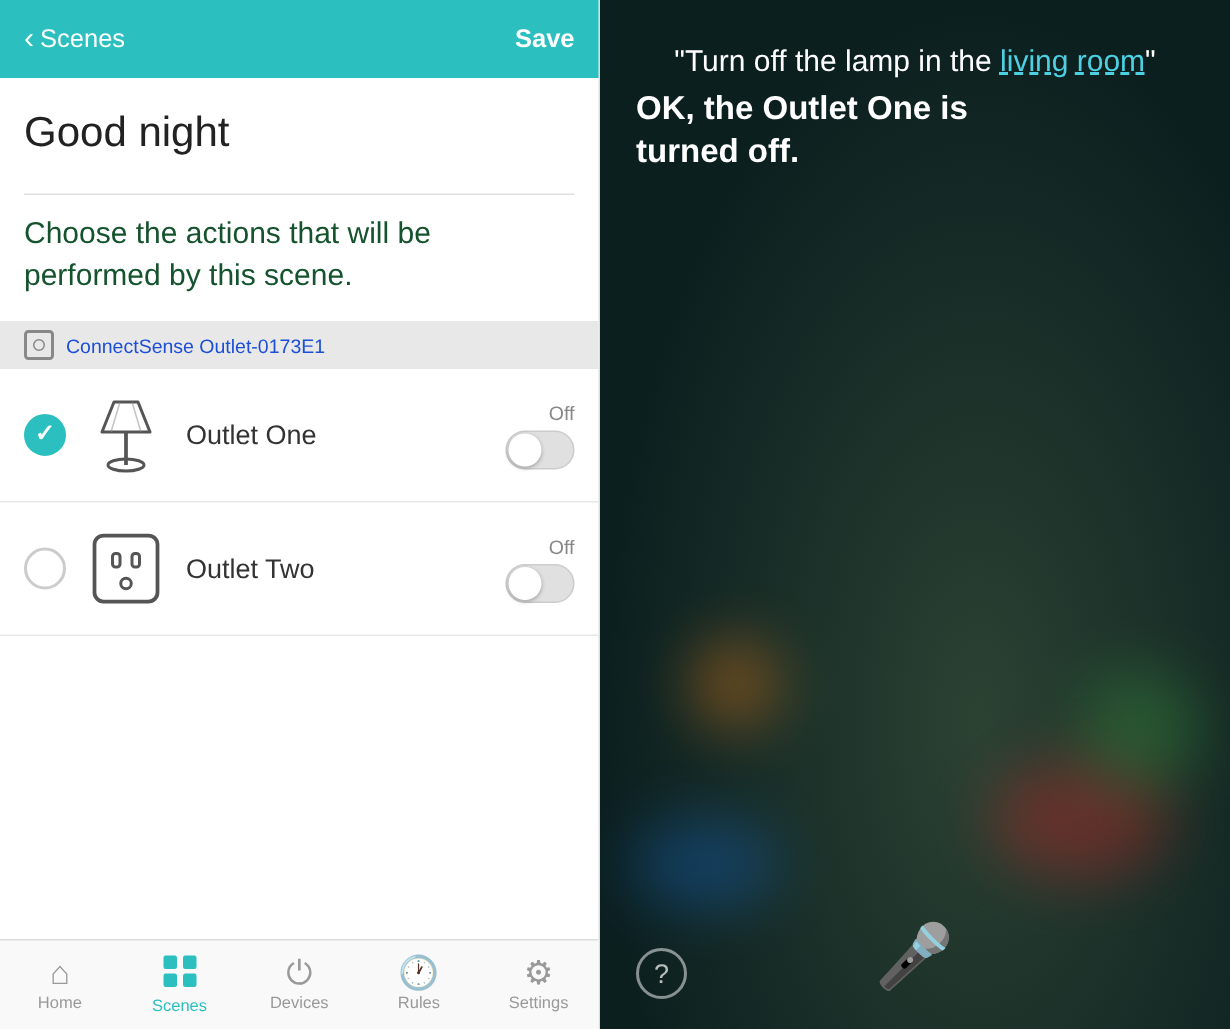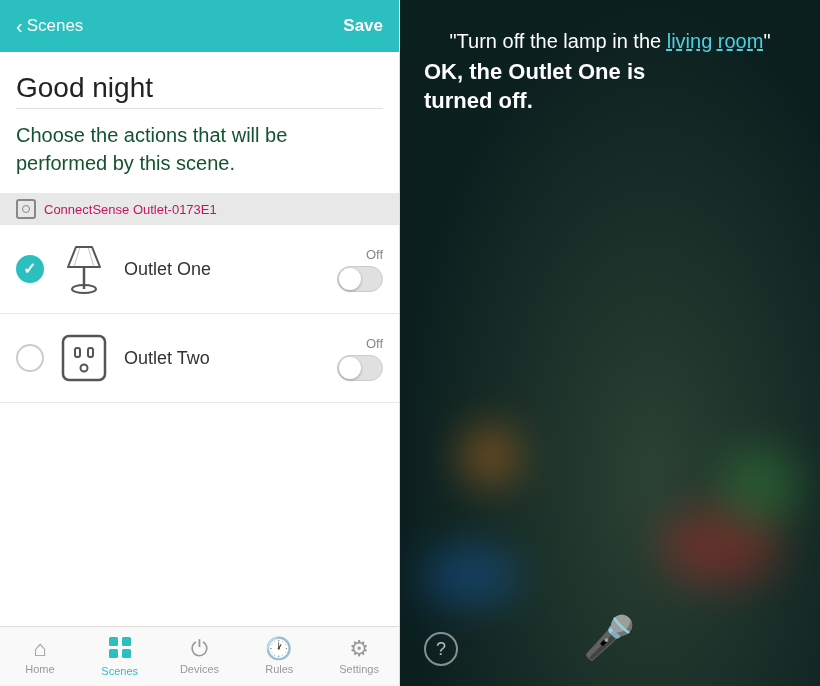--- a/index.html
+++ b/index.html
@@ -52,21 +52,21 @@
     .content-area {
       flex: 1;
       overflow-y: auto;
       padding: 20px 16px 0 16px;
     }
 
     .scene-title {
       font-size: 28px;
       font-weight: 300;
       color: #222;
-      margin-bottom: 4px;
+      margin-bottom: 25px;
     }
     .scene-divider {
       border: none;
       border-top: 1px solid #e0e0e0;
       margin-bottom: 12px;
     }
     .scene-description {
       font-size: 20px;
       color: #14532d;
       margin-bottom: 16px;
@@ -74,21 +74,21 @@
     }
 
     .device-group-header {
       background: #e8e8e8;
       padding: 6px 16px;
       margin: 12px -16px;
       display: flex;
       align-items: center;
       gap: 8px;
       font-size: 13px;
-      color: #be185d;
+      color: #1d4ed8;
       margin-bottom: 0;
     }
     .outlet-icon-sm {
       width: 20px;
       height: 20px;
       border: 2px solid #888;
       border-radius: 3px;
       display: flex;
       align-items: center;
       justify-content: center;

